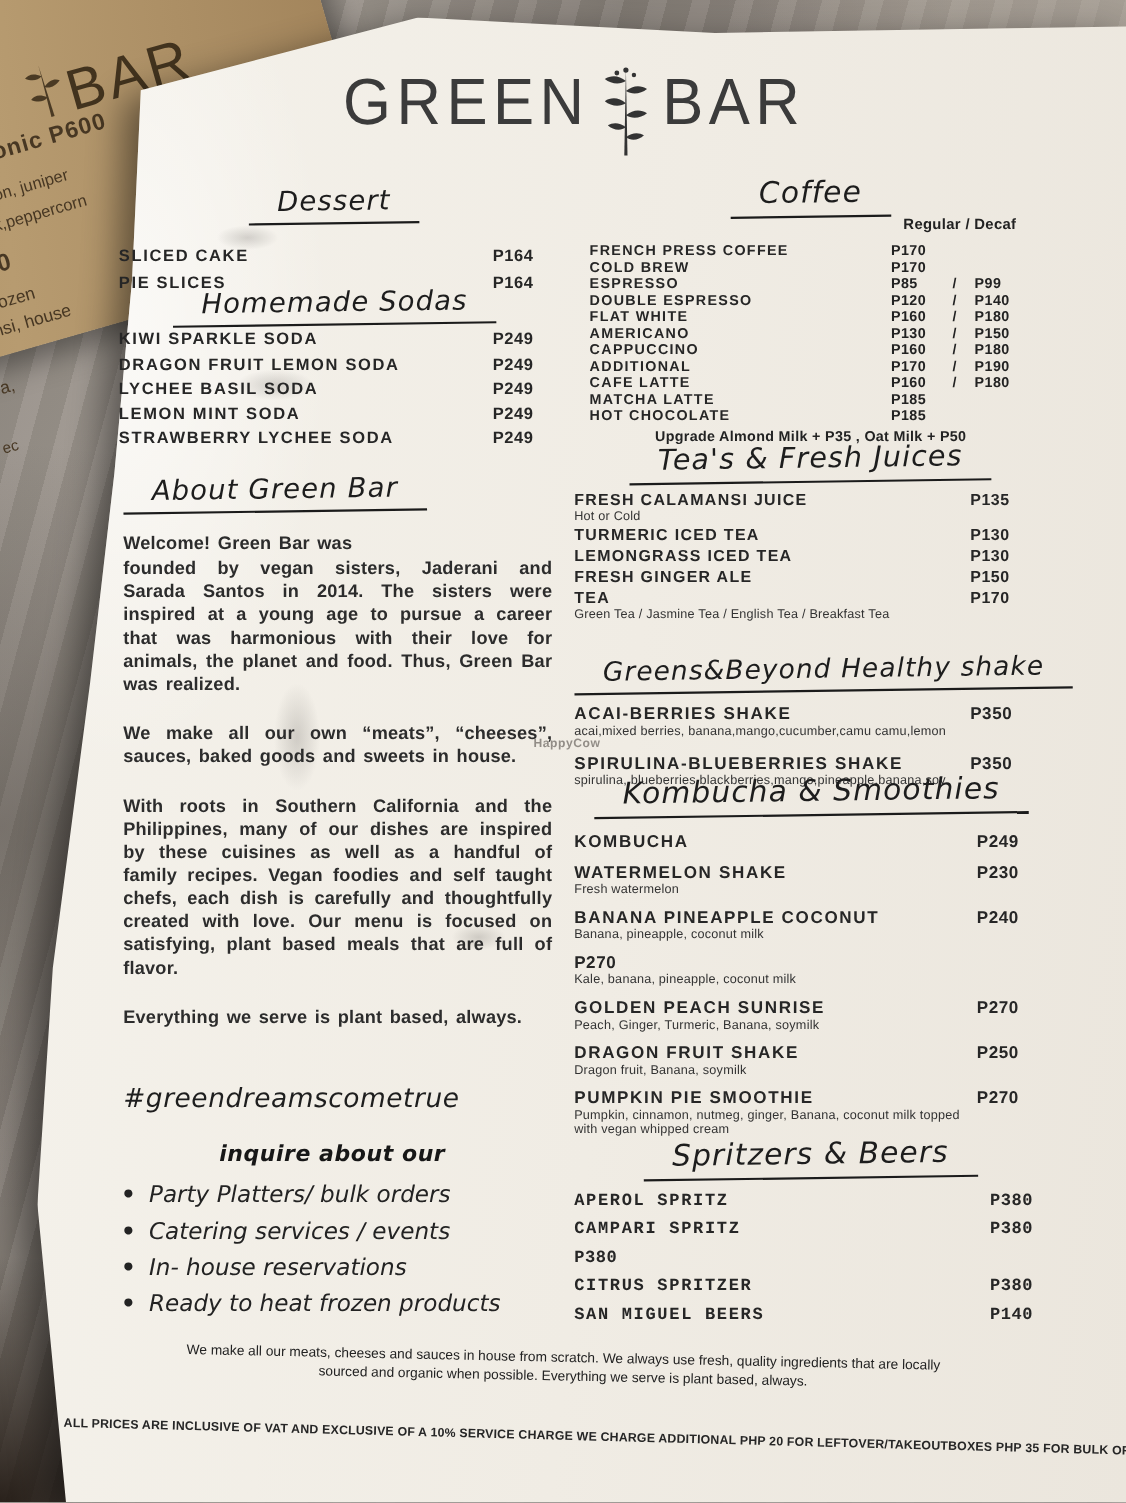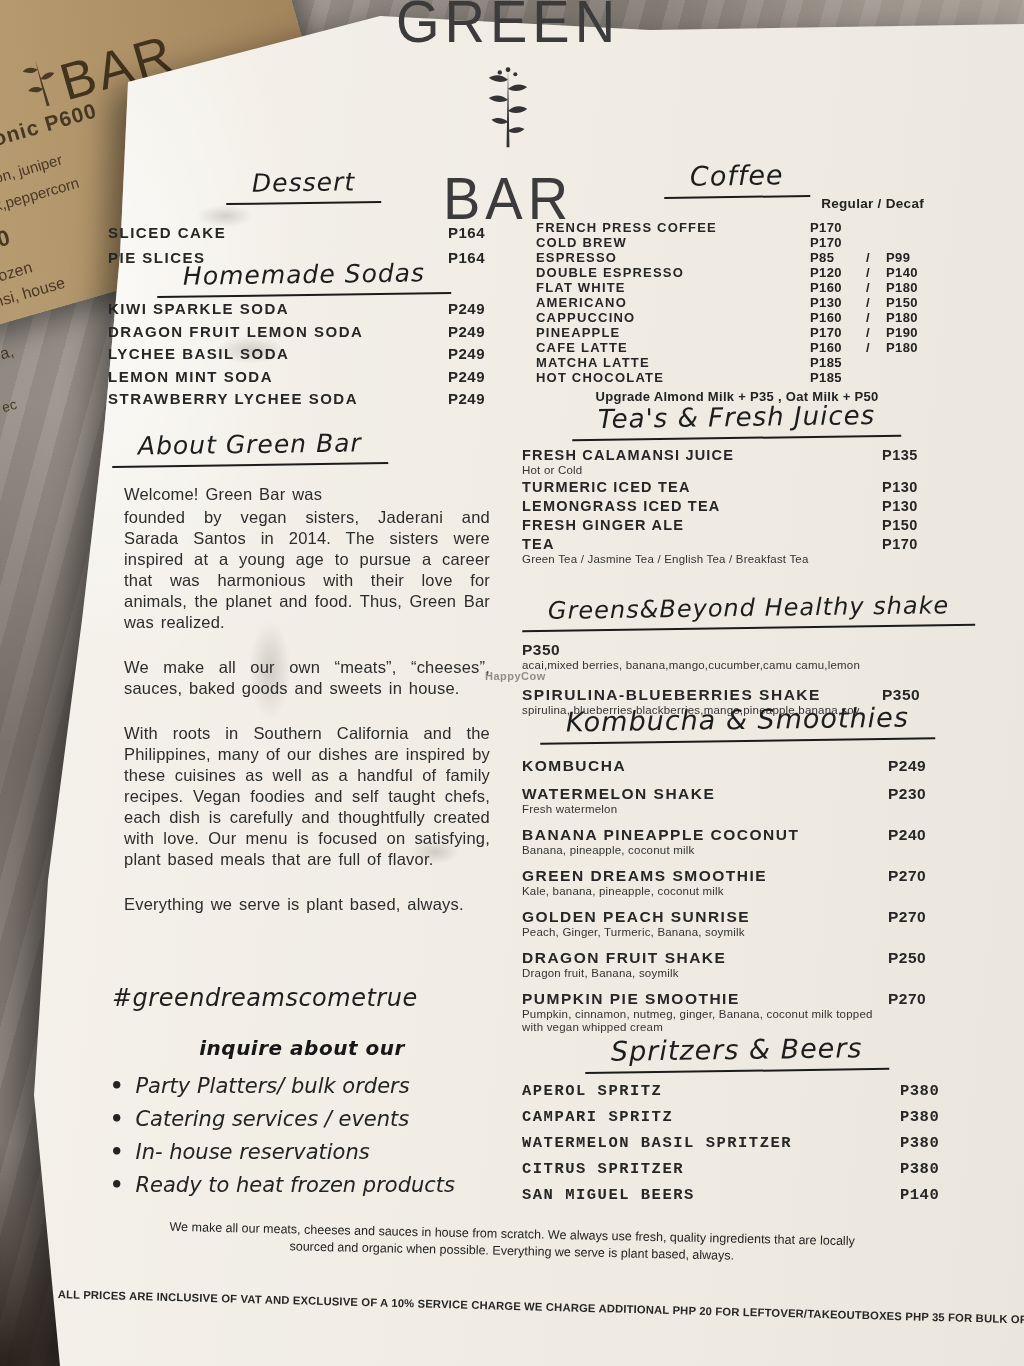--- a/index.html
+++ b/index.html
@@ -41,22 +41,22 @@
       60px 1366px,34px 1095px,48px 880px,82px 620px,104px 430px,120px 255px);
     background:
       radial-gradient(320px 640px at 10% 22%, rgba(255,255,255,.65), transparent 62%),
       linear-gradient(96deg,#cdc7bd 0px,#efece4 34px,#f4f1ea 90px,#f0ece4 55%,#ebe6dd 100%);}
   .stain{position:absolute;z-index:4;border-radius:50%;
     background:radial-gradient(closest-side, rgba(84,80,76,.22), transparent 70%);}
 
   #content{position:absolute;inset:0;z-index:5;color:#222;}
 
   
-  #brand{position:absolute;left:273px;top:60px;width:470px;height:100px;
-    display:flex;align-items:center;justify-content:center;gap:12px;flex-direction:column;}
+  #brand{position:absolute;left:287px;top:60px;width:470px;height:100px;
+    display:flex;align-items:flex-start;justify-content:center;gap:12px;}
   .brand-word{font-size:56px;font-weight:400;letter-spacing:5px;color:#3b3b3b;
     transform:scaleY(1.06);}
 
   
   .h-center{text-align:center;}
   .h-script{font-family:"DejaVu Sans",sans-serif;font-style:italic;font-weight:500;
     color:#1d1d1d;display:inline-block;border-bottom:2.5px solid #1b1b1b;
     padding:0 26px 5px;transform:rotate(-0.8deg);letter-spacing:1px;white-space:nowrap;}
 
   section{position:absolute;}
@@ -75,22 +75,22 @@
 
   #sec-sodas{left:108px;top:260px;width:392px;}
   #sec-sodas .rows{margin-top:4px;}
   #sec-sodas .m-line{height:22.5px;font-size:15px;}
   #sec-sodas .m-price{width:52px;}
   #sec-sodas .h-script{font-size:25px;}
 
   #sec-about{left:112px;top:430px;width:390px;}
   #sec-about .h-script{font-size:25px;}
   .about-list{margin-top:18px;}
-  .about-list p{margin:0 12px 24px;font-size:16.5px;line-height:21px;color:#2c2c2c;
-    text-align:justify;letter-spacing:.2px;word-spacing:2px;}
+  .about-list p{margin:0 0 24px;font-size:16.5px;line-height:21px;color:#2c2c2c;
+    text-align:justify;letter-spacing:.2px;word-spacing:2px;font-weight:bold;}
   .about-list p:first-of-type{margin-bottom:2px;text-align:left;}
 
   #hashtag{position:absolute;left:112px;top:984px;font-family:"DejaVu Sans",sans-serif;
     font-style:italic;font-weight:400;font-size:24px;color:#1e1e1e;letter-spacing:.5px;text-align:right;}
 
   #sec-inquire{left:100px;top:1036px;width:404px;}
   #inquire-heading{display:block;text-align:center;font-family:"DejaVu Sans",sans-serif;
     font-style:italic;font-weight:800;font-size:20px;color:#171717;letter-spacing:.5px;}
   .bullets{list-style:none;margin:10px 0 0;padding:0 0 0 10px;}
   .bullets li{font-family:"DejaVu Sans",sans-serif;font-style:italic;font-size:21px;
@@ -349,21 +349,21 @@
           </div>
 
           <div class="c-row">
             <span class="c-name">CAPPUCCINO</span>
             <span class="c-reg">P160</span>
             <span class="c-slash">/</span>
             <span class="c-decaf">P180</span>
           </div>
 
           <div class="c-row">
-            <span class="c-name">PINEAPPLE</span>
+            <span class="c-name">ADDITIONAL</span>
             <span class="c-reg">P170</span>
             <span class="c-slash">/</span>
             <span class="c-decaf">P190</span>
           </div>
 
           <div class="c-row">
             <span class="c-name">CAFE LATTE</span>
             <span class="c-reg">P160</span>
             <span class="c-slash">/</span>
             <span class="c-decaf">P180</span>
@@ -429,20 +429,21 @@
           </div>
         </div>
     </section>
 
     <section id="sec-shakes">
       <div class="h-center"><span class="h-script">Greens&amp;Beyond Healthy shake</span></div>
       <div class="rows">
 
           <div class="m-item">
             <div class="m-line">
+              <span class="m-name">ACAI-BERRIES SHAKE</span>
               <span class="m-price">P350</span>
             </div>
             <div class="m-sub">acai,mixed berries, banana,mango,cucumber,camu camu,lemon</div>
           </div>
 
           <div class="m-item">
             <div class="m-line">
               <span class="m-name">SPIRULINA-BLUEBERRIES SHAKE</span>
               <span class="m-price">P350</span>
             </div>
@@ -474,21 +475,20 @@
           <div class="m-item">
             <div class="m-line">
               <span class="m-name">BANANA PINEAPPLE COCONUT</span>
               <span class="m-price">P240</span>
             </div>
             <div class="m-sub">Banana, pineapple, coconut milk</div>
           </div>
 
           <div class="m-item">
             <div class="m-line">
-              <span class="m-name">GREEN DREAMS SMOOTHIE</span>
               <span class="m-price">P270</span>
             </div>
             <div class="m-sub">Kale, banana, pineapple, coconut milk</div>
           </div>
 
           <div class="m-item">
             <div class="m-line">
               <span class="m-name">GOLDEN PEACH SUNRISE</span>
               <span class="m-price">P270</span>
             </div>
@@ -521,21 +521,20 @@
             <span class="m-name">APEROL SPRITZ</span>
             <span class="m-price">P380</span>
           </div>
 
           <div class="m-line">
             <span class="m-name">CAMPARI SPRITZ</span>
             <span class="m-price">P380</span>
           </div>
 
           <div class="m-line">
-            <span class="m-name">WATERMELON BASIL SPRITZER</span>
             <span class="m-price">P380</span>
           </div>
 
           <div class="m-line">
             <span class="m-name">CITRUS SPRITZER</span>
             <span class="m-price">P380</span>
           </div>
 
           <div class="m-line">
             <span class="m-name">SAN MIGUEL BEERS</span>

